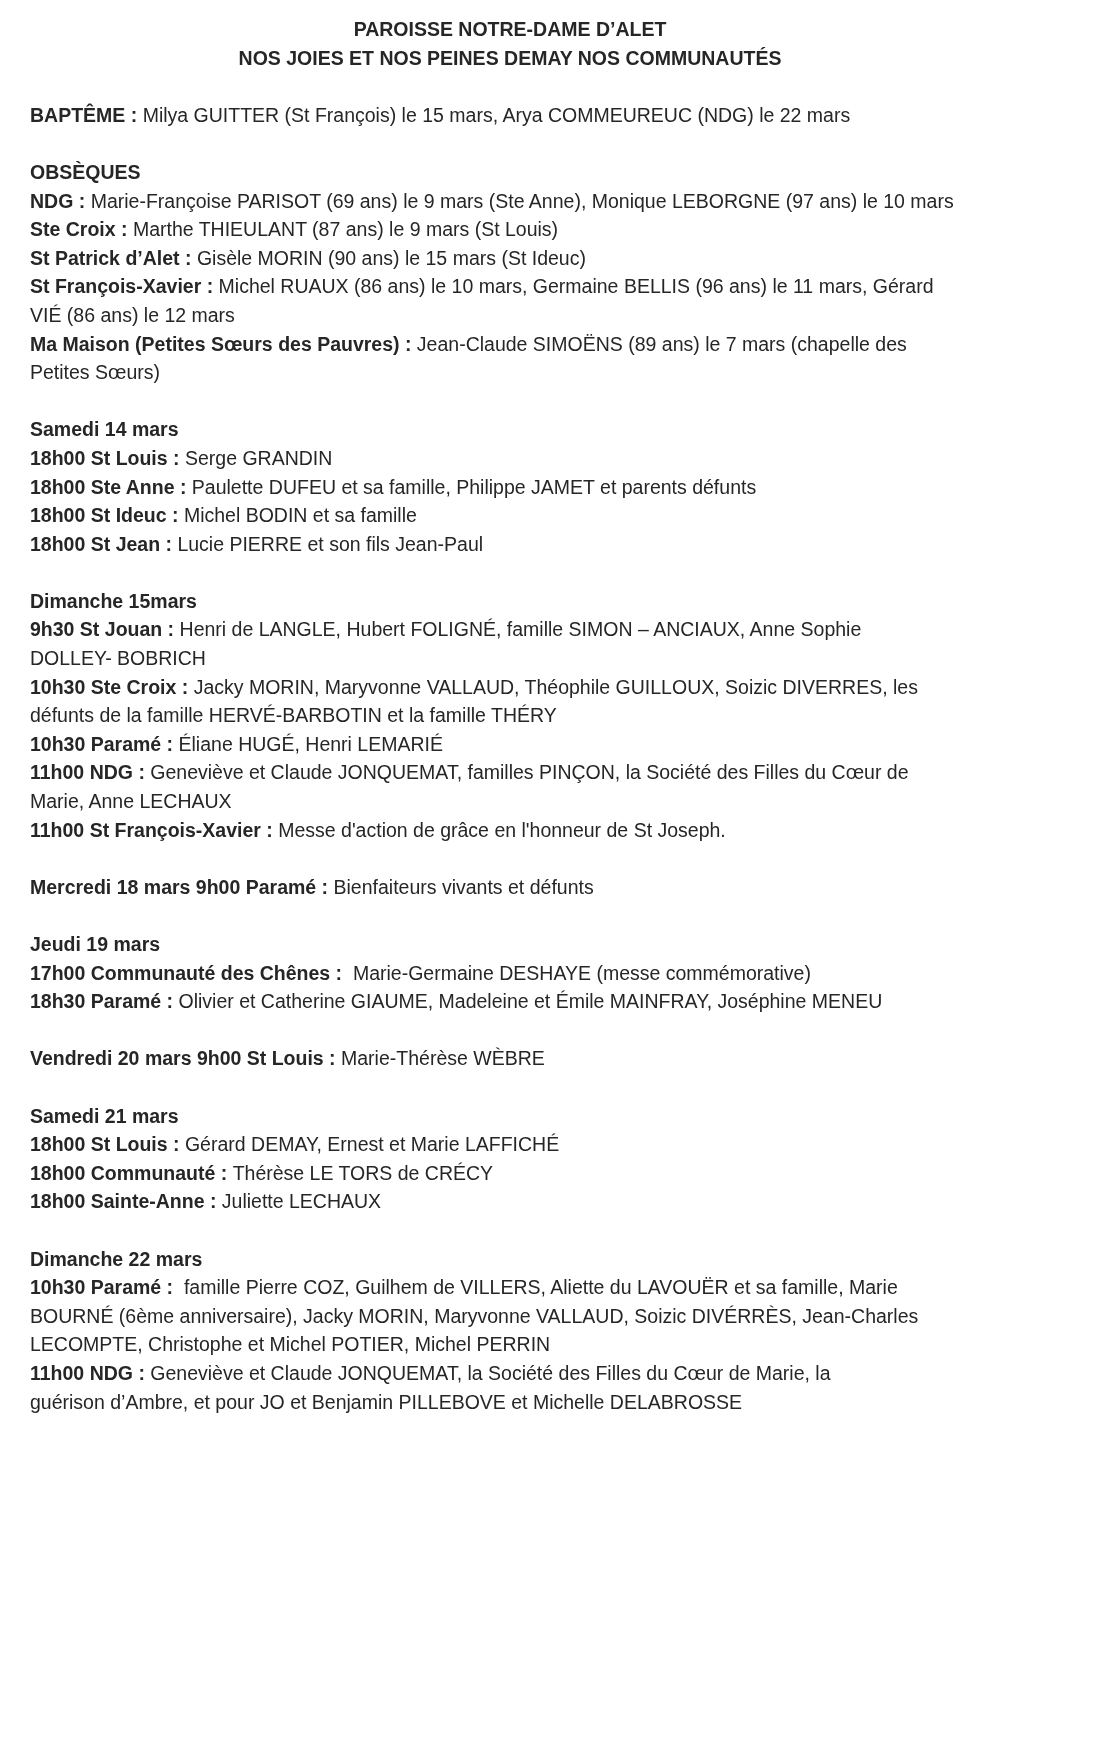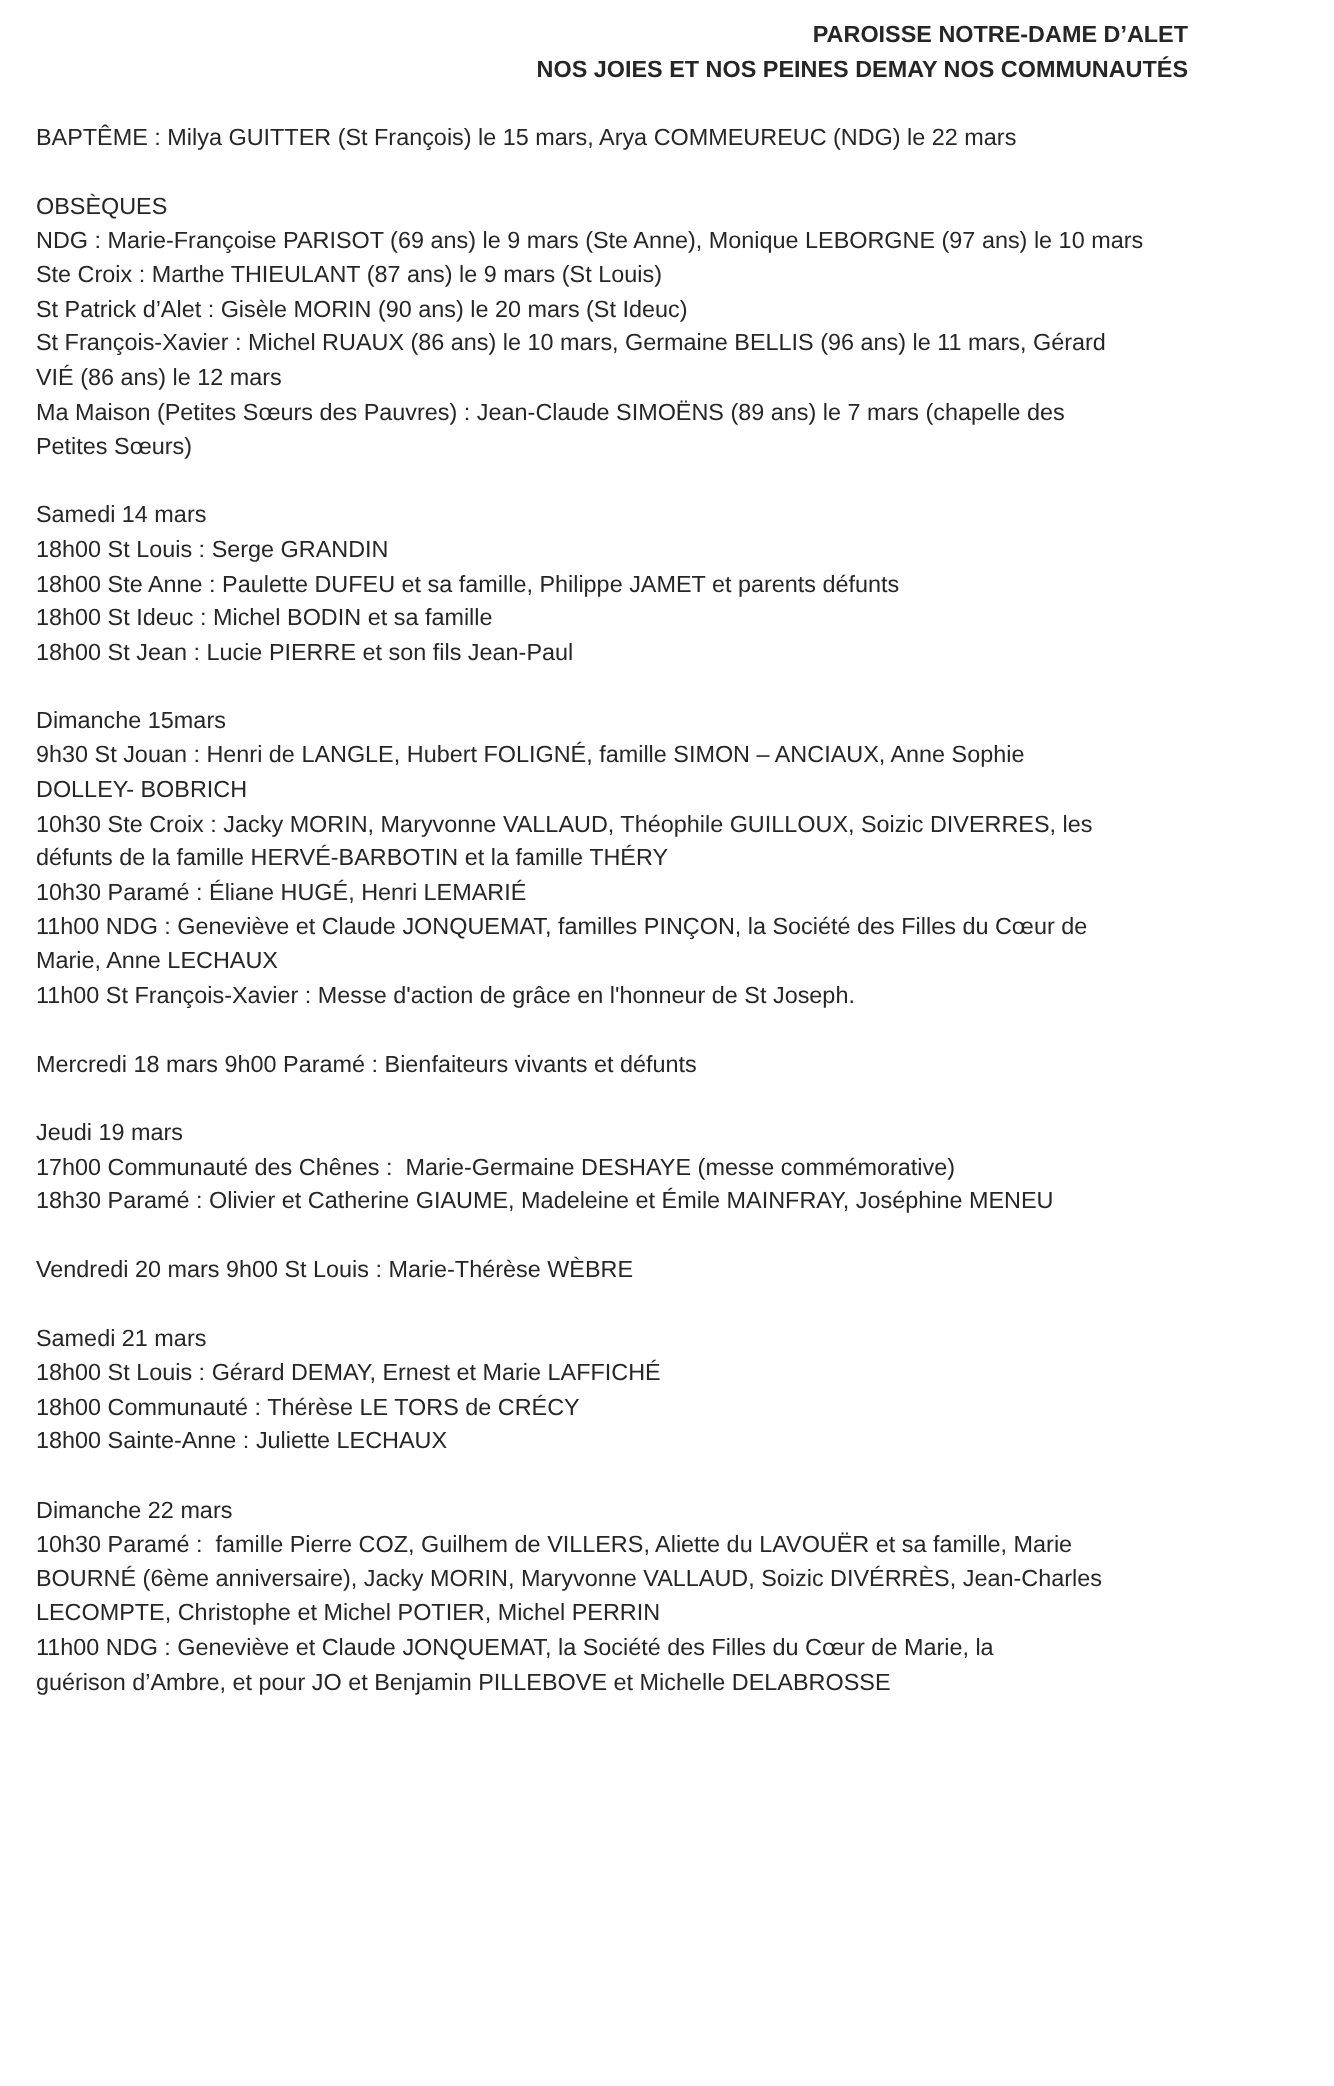--- a/index.html
+++ b/index.html
@@ -21,48 +21,48 @@
     font-size: 19.5px;
     line-height: 28.6px;
   }
   .block {
     margin: 0 0 28.6px 0;
   }
   .line {
     white-space: pre;
   }
   .center {
-    text-align: right;
+    text-align: center;
   }
   .hdr .line {
     font-weight: 700;
   }
   .seg.bold {
-    font-weight: 400;
+    font-weight: 700;
   }
 </style>
 </head>
 <body>
 
 <div class="page">
 
   <div class="block center hdr">
     <div class="line">PAROISSE NOTRE-DAME D’ALET</div>
     <div class="line">NOS JOIES ET NOS PEINES DEMAY NOS COMMUNAUTÉS</div>
   </div>
 
   <div id="announcements">
       <div class="block">
         <div class="line"><span class="seg bold">BAPTÊME : </span><span class="seg">Milya GUITTER (St François) le 15 mars, Arya COMMEUREUC (NDG) le 22 mars</span></div>
       </div>
       <div class="block">
         <div class="line"><span class="seg bold">OBSÈQUES</span></div>
         <div class="line"><span class="seg bold">NDG : </span><span class="seg">Marie-Françoise PARISOT (69 ans) le 9 mars (Ste Anne), Monique LEBORGNE (97 ans) le 10 mars</span></div>
         <div class="line"><span class="seg bold">Ste Croix : </span><span class="seg">Marthe THIEULANT (87 ans) le 9 mars (St Louis)</span></div>
-        <div class="line"><span class="seg bold">St Patrick d’Alet : </span><span class="seg">Gisèle MORIN (90 ans) le 20 mars (St Ideuc)</span></div>
+        <div class="line"><span class="seg bold">St Patrick d’Alet : </span><span class="seg">Gisèle MORIN (90 ans) le 15 mars (St Ideuc)</span></div>
         <div class="line"><span class="seg bold">St François-Xavier : </span><span class="seg">Michel RUAUX (86 ans) le 10 mars, Germaine BELLIS (96 ans) le 11 mars, Gérard</span></div>
         <div class="line"><span class="seg">VIÉ (86 ans) le 12 mars</span></div>
         <div class="line"><span class="seg bold">Ma Maison (Petites Sœurs des Pauvres) : </span><span class="seg">Jean-Claude SIMOËNS (89 ans) le 7 mars (chapelle des</span></div>
         <div class="line"><span class="seg">Petites Sœurs)</span></div>
       </div>
     </div>
 
 
   <div id="mass-intentions">
       <div class="block">

